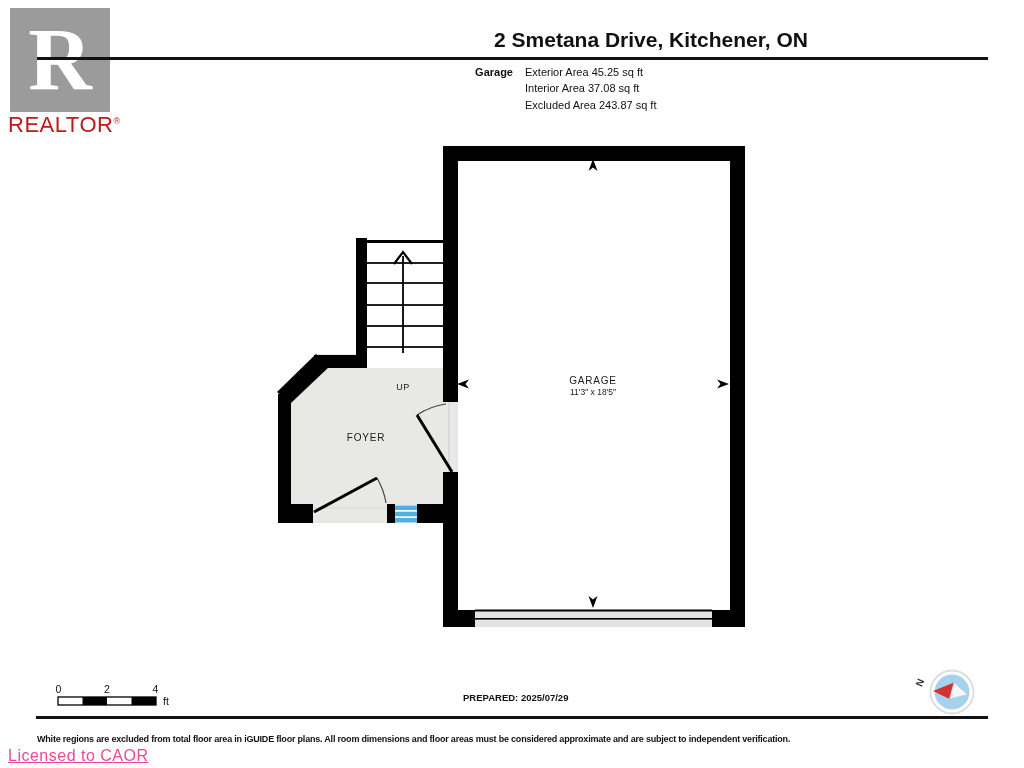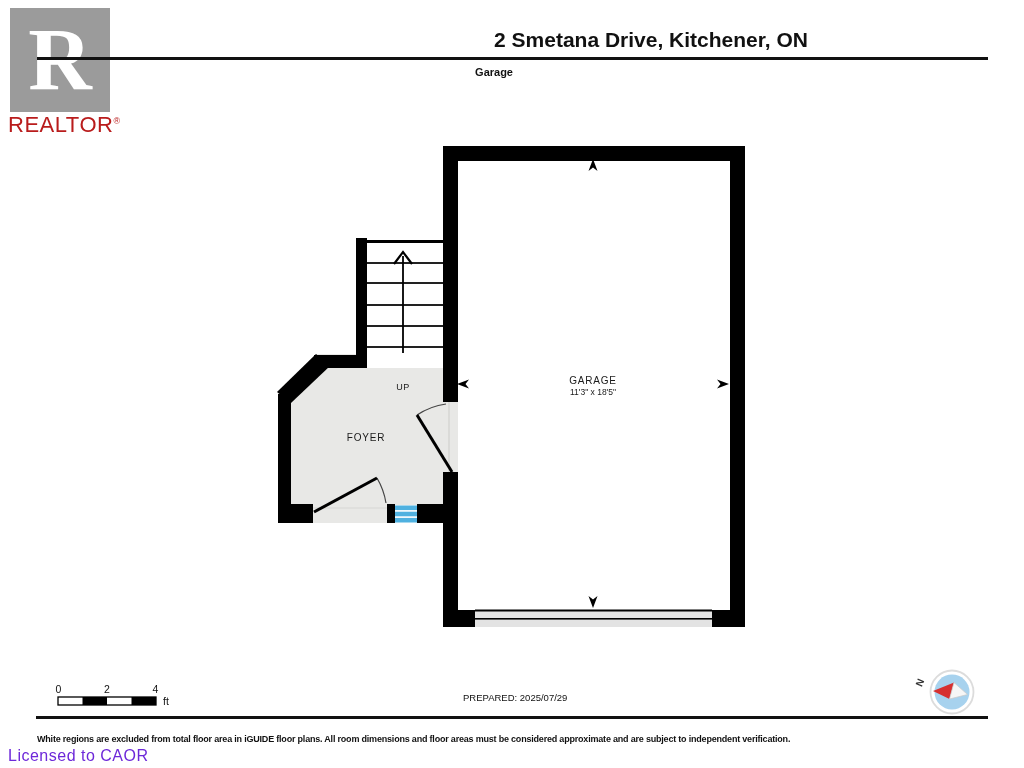--- a/index.html
+++ b/index.html
@@ -23,36 +23,41 @@
 
   
   .plan{left:0;top:0;width:1024px;height:768px;z-index:1;}
   text.room-name{font-size:10px;letter-spacing:.8px;fill:#1a1a1a;}
   text.room-dims{font-size:8.5px;fill:#1a1a1a;}
   text.small-label{font-size:9px;letter-spacing:.6px;fill:#1a1a1a;}
   text.tick{font-size:10.5px;fill:#111;}
   text.north{font-size:10px;font-weight:700;fill:#333;}
 
   
-  .prepared{left:463px;top:692px;font-size:9.5px;font-weight:400;}
+  .prepared{left:463px;top:692px;font-size:9.5px;font-weight:700;}
   .footer-rule{left:36px;top:716px;width:952px;height:3px;background:#111;}
   .disclaimer{left:37px;top:726px;width:760px;font-size:9px;font-weight:700;letter-spacing:-0.2px;white-space:nowrap;margin-top:8px;}
-  .licensed{left:8px;top:747px;font-size:16px;letter-spacing:.5px;color:#6d28d9;}
+  .licensed{left:8px;top:747px;font-size:16px;letter-spacing:.5px;color:#ec4899;text-decoration:underline;}
 </style>
 </head>
 <body>
 
 <div class="abs logo-box">
   <span class="logo-r">R</span>
 </div>
 <div class="abs logo-wordmark"><span>REALTOR</span><sup>®</sup></div>
 <div class="abs page-title">2 Smetana Drive, Kitchener, ON</div>
 <div class="abs title-rule"></div>
 <div class="abs legend">
   <div class="room">Garage</div>
+  <div class="vals">
+    <div>Exterior Area 45.25 sq ft</div>
+    <div>Interior Area 37.08 sq ft</div>
+    <div>Excluded Area 243.87 sq ft</div>
+  </div>
 </div>
 
 <svg class="abs plan" viewBox="0 0 1024 768" xmlns="http://www.w3.org/2000/svg">
 
   <g>
     <polygon points="316,354 367,354 367,368 443,368 443,523 278,523 278,391" fill="#e8e8e6"></polygon>
     <rect x="443" y="402" width="15" height="70" fill="#e8e8e6"></rect>
     <line x1="449" y1="402" x2="449" y2="472" stroke="#d0d0ce" stroke-width="1.2"></line>
     <line x1="313" y1="508" x2="387" y2="508" stroke="#d6d6d4" stroke-width="1.2"></line>
   </g>

